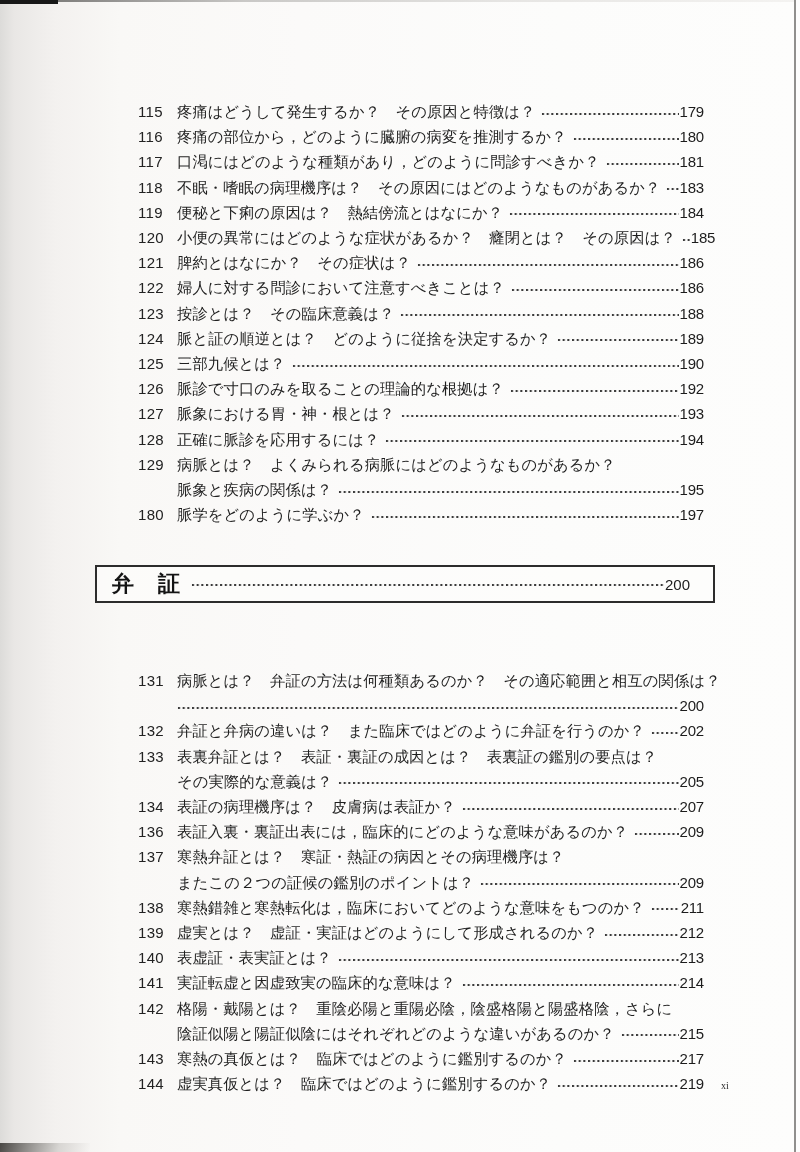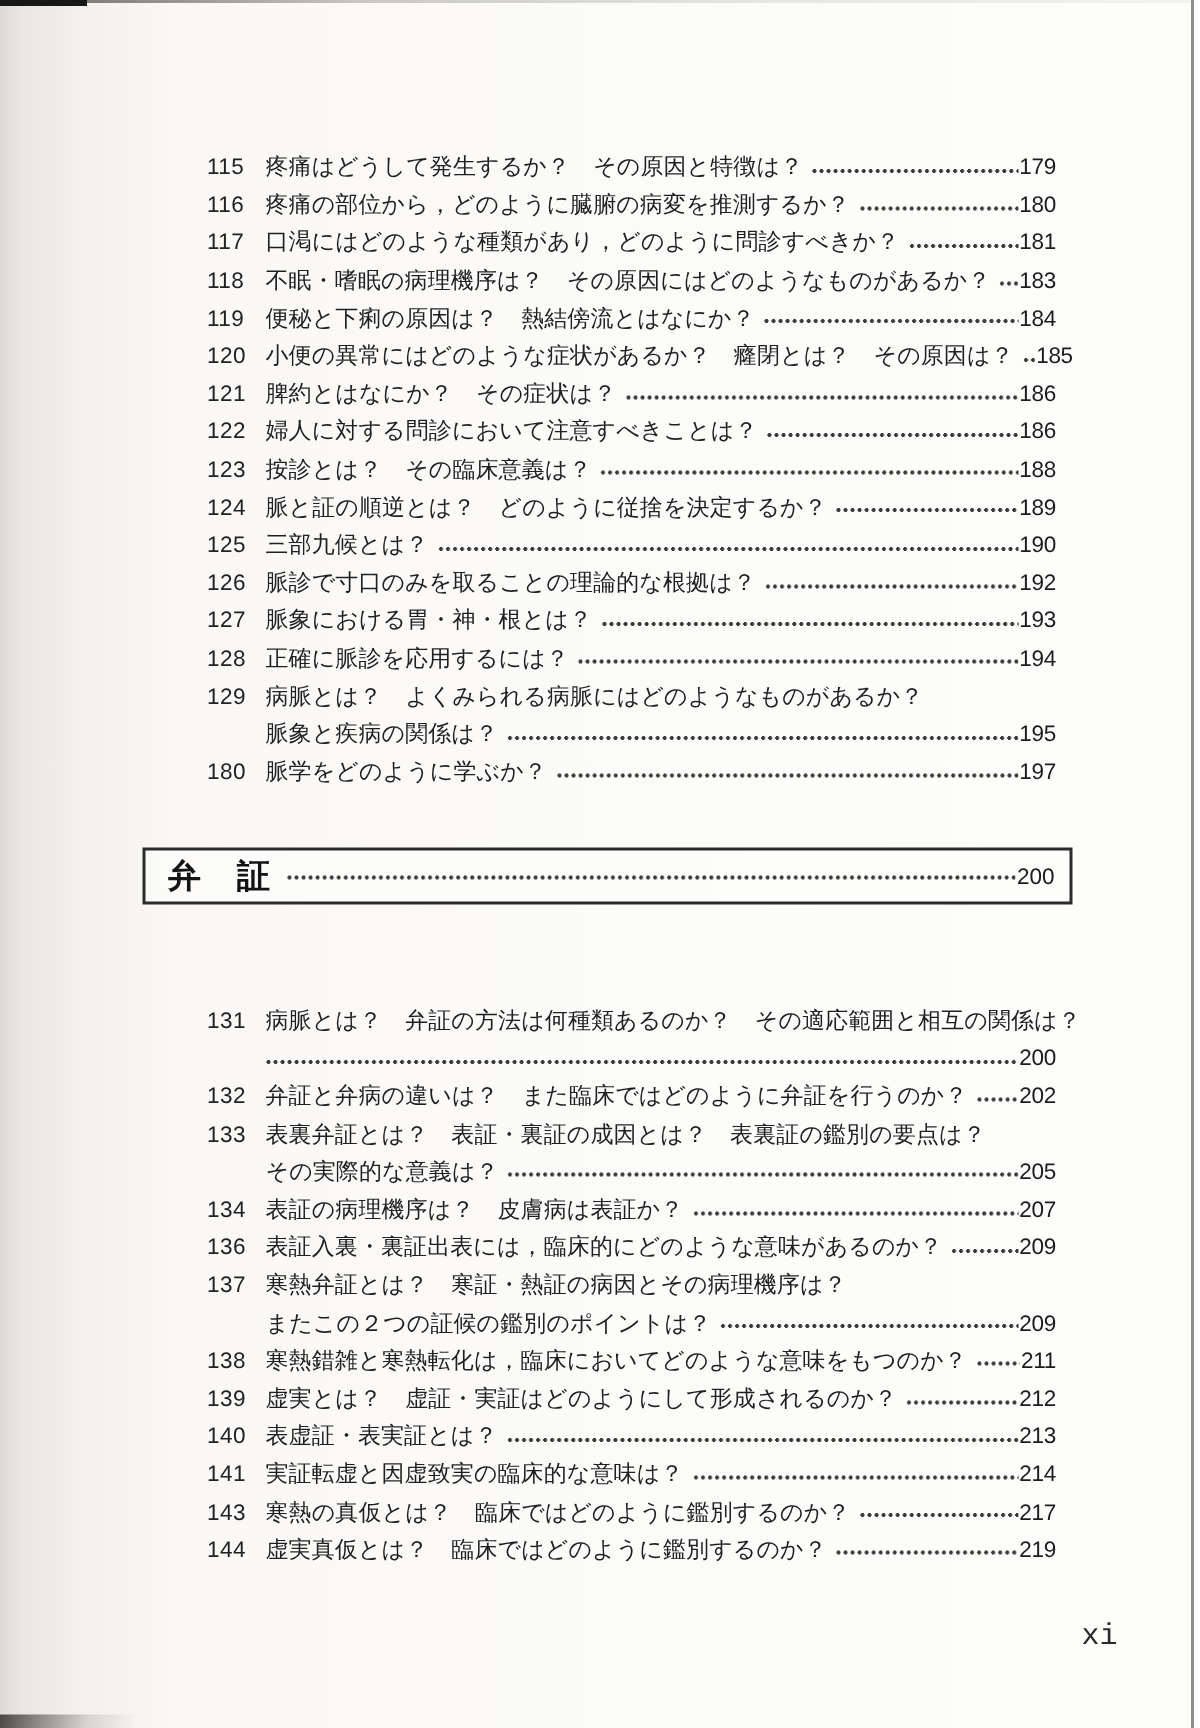--- a/index.html
+++ b/index.html
@@ -47,36 +47,36 @@
     margin:0 1px 0 6px; transform:translateY(2px);
     background-image:radial-gradient(circle at 2px 2px,#3a3a3a 1.15px,rgba(0,0,0,0) 1.45px);
     background-size:4.7px 4px; background-repeat:repeat-x;
   }
   .leader-only { margin-left:0; }
 
   
   .section-box {
     position:absolute; left:95px; top:565px; width:620px; height:38px;
     box-sizing:border-box; border:2px solid #2c2c2c; background:rgba(253,253,252,.6);
-    display:flex; align-items:center; padding:0 10px 0 15px;
+    display:flex; align-items:center; padding:0 23px 0 15px;
   }
   .section-title {
     flex:none; font-size:22px; font-weight:bold; color:#141414;
     white-space:pre; letter-spacing:1px;
   }
   .section-box .leader { margin-left:10px; transform:translateY(1px); }
   .section-page {
     flex:none; font-family:"Liberation Sans","DejaVu Sans",sans-serif;
     font-size:15px; color:#1c1c1c;
   }
 
   .folio {
     position:absolute; left:697px; top:1080px;
-    font-family:Liberation Mono, monospace;
-    font-size:20px; color:#2b2b2b;margin-left:24px;
+    font-family:Liberation Serif, serif;
+    font-size:10px; color:#2b2b2b;margin-left:24px;
   }
 </style>
 </head>
 <body>
 
 <div class="page">
 
   <div class="scan-top-dark"></div>
   <div class="scan-top-line"></div>
   <div class="scan-right-white"></div>
@@ -358,20 +358,33 @@
         <div class="toc-num">141</div>
         <div class="toc-body">
           <div class="toc-line">
             <span class="toc-text">実証転虚と因虚致実の臨床的な意味は？</span>
             <span class="leader"></span>
             <span class="toc-page">214</span>
           </div>
         </div>
       </div>
       <div class="toc-item">
+        <div class="toc-num">142</div>
+        <div class="toc-body">
+          <div class="toc-line">
+            <span class="toc-text">格陽・戴陽とは？　重陰必陽と重陽必陰，陰盛格陽と陽盛格陰，さらに</span>
+          </div>
+          <div class="toc-line">
+            <span class="toc-text">陰証似陽と陽証似陰にはそれぞれどのような違いがあるのか？</span>
+            <span class="leader"></span>
+            <span class="toc-page">215</span>
+          </div>
+        </div>
+      </div>
+      <div class="toc-item">
         <div class="toc-num">143</div>
         <div class="toc-body">
           <div class="toc-line">
             <span class="toc-text">寒熱の真仮とは？　臨床ではどのように鑑別するのか？</span>
             <span class="leader"></span>
             <span class="toc-page">217</span>
           </div>
         </div>
       </div>
       <div class="toc-item">

